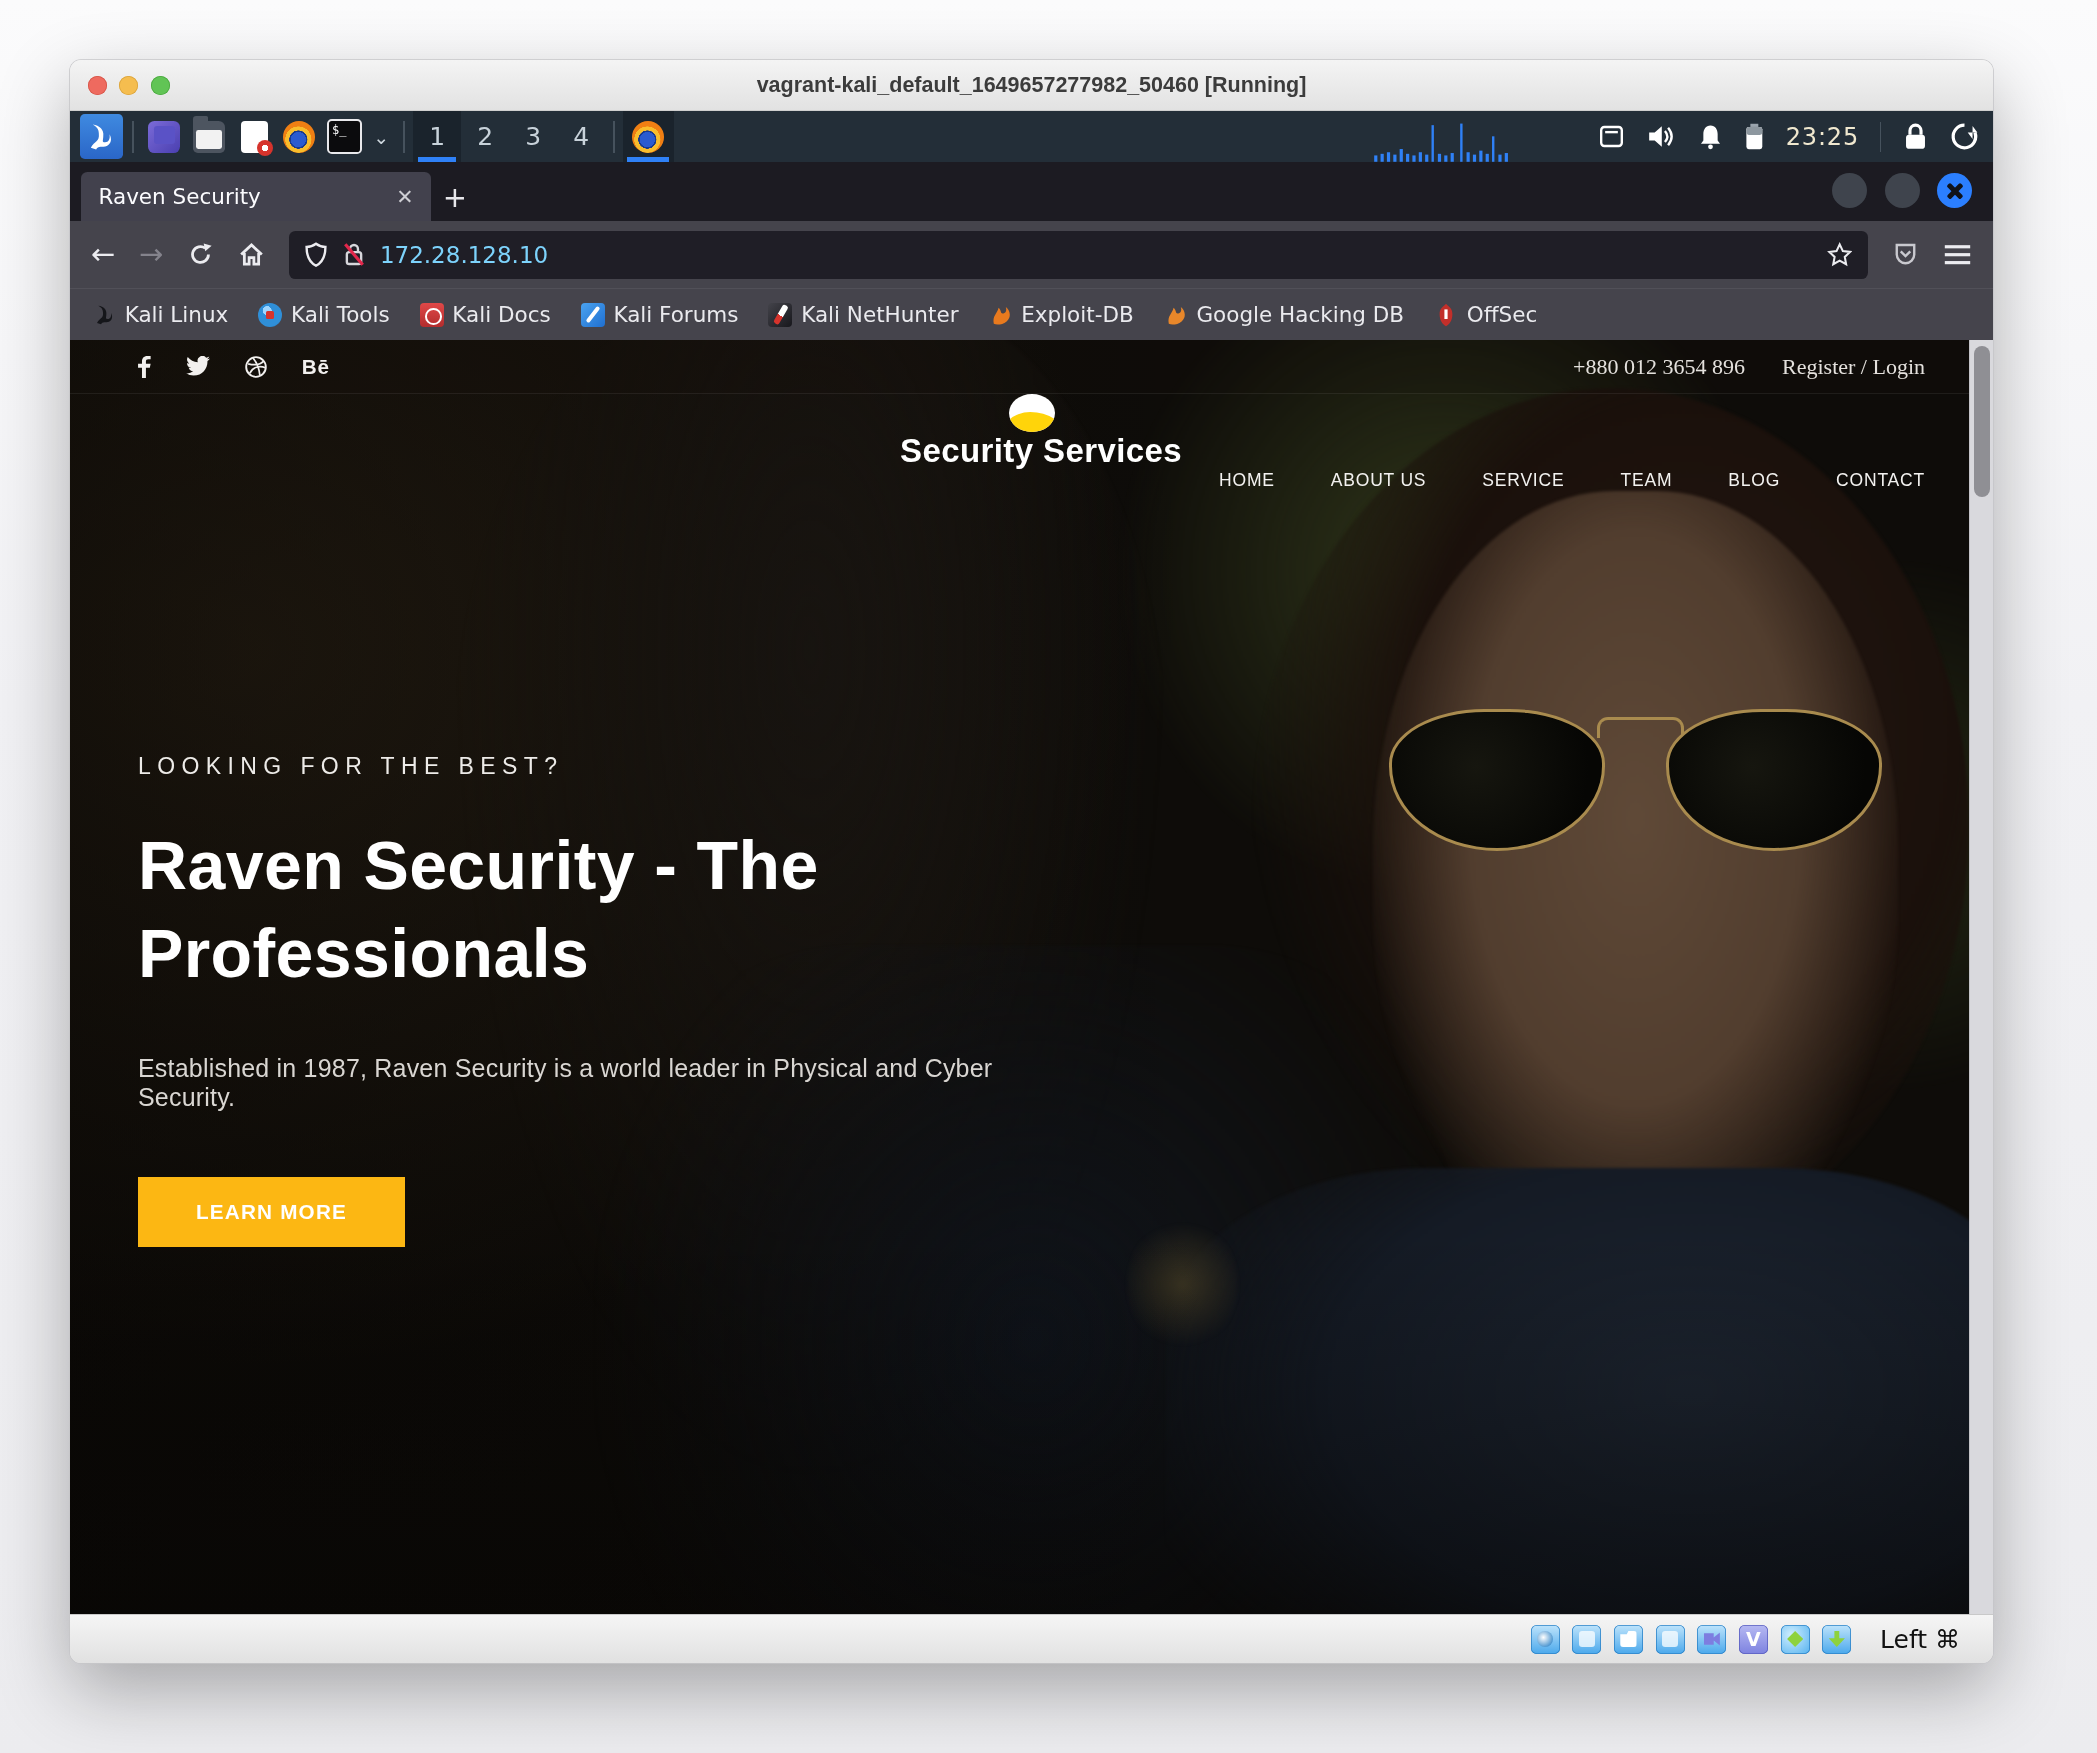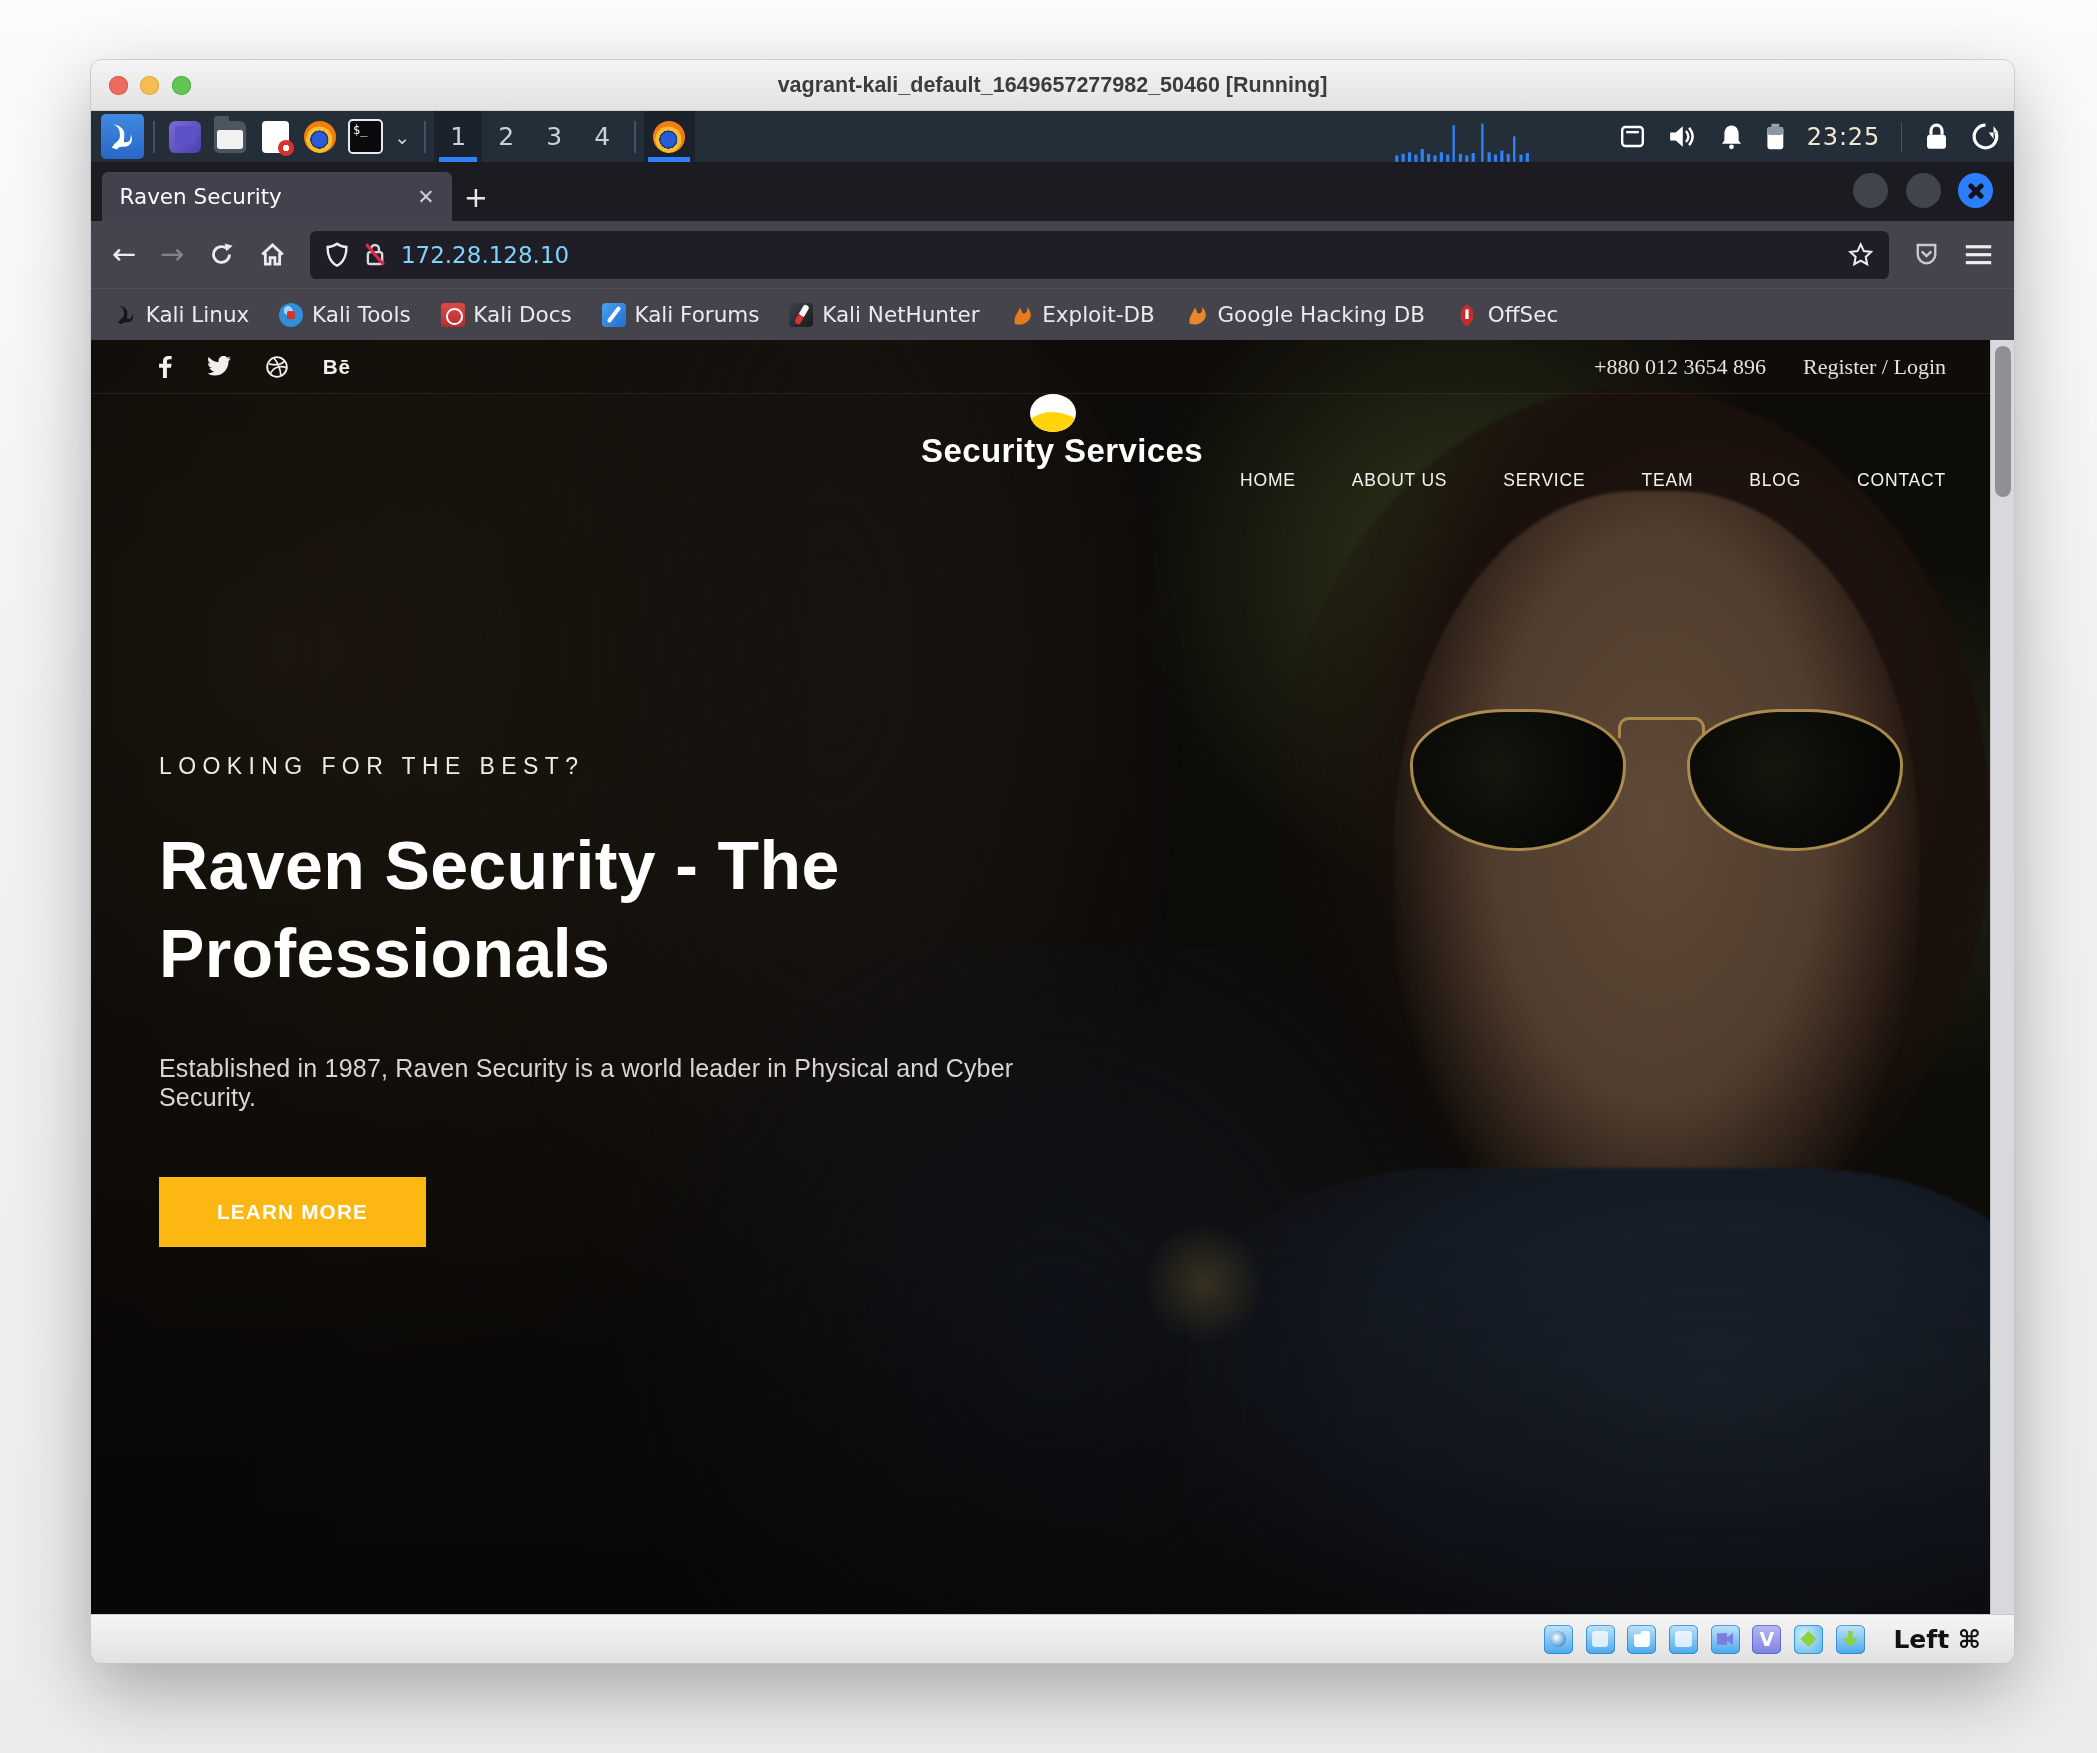--- a/index.html
+++ b/index.html
@@ -1,21 +1,21 @@
 <!DOCTYPE html>
 <html style="font-size:12.7px"><head>
 <meta charset="utf-8">
 <style>
   html,body{margin:0;padding:0;width:2097px;height:1754px;overflow:hidden;
     background:linear-gradient(180deg,#fbfbfc 0%,#f1f1f4 40%,#ececef 100%);
     font-family:"DejaVu Sans",sans-serif;}
   *{box-sizing:border-box;}
 
   
-  .vm{position:absolute;left:91px;top:60px;width:1923px;height:1603px;border-radius:11px;
+  .vm{position:absolute;left:70px;top:60px;width:1923px;height:1603px;border-radius:11px;
     background:#ececec;box-shadow:0 0 0 0.8px #c6c6c9,0 27px 72px rgba(0,0,0,.30);
     overflow:hidden;display:flex;flex-direction:column;}
 
   
   .titlebar{height:51px;background:linear-gradient(#f4f4f4,#e2e2e2);position:relative;
     display:flex;align-items:center;justify-content:center;border-bottom:0.8px solid #cfcfcf;flex:0 0 auto;}
   .lights{position:absolute;left:17.5px;top:0;height:100%;display:flex;align-items:center;gap:12.7px;}
   .light{width:19px;height:19px;border-radius:50%;}
   .light.red{background:#ee6a5f;box-shadow:inset 0 0 0 0.8px #d55548;}
   .light.yellow{background:#f5bd4f;box-shadow:inset 0 0 0 0.8px #d9a33c;}
@@ -144,21 +144,21 @@
   .sic{width:29px;height:29px;border-radius:5.6px;background:linear-gradient(#bfe4fb,#4aa8ec);box-shadow:inset 0 0 0 0.8px #2e84c8;position:relative;}
   .sic::after{content:"";position:absolute;inset:6.4px;background:rgba(255,255,255,.75);border-radius:3.2px;}
   .sic.disk::after{border-radius:50%;background:radial-gradient(circle at 40% 40%,#fff,#2e84c8 85%);}
   .sic.folder::after{background:#fff;clip-path:polygon(0 20%,40% 20%,50% 0,100% 0,100% 100%,0 100%);}
   .sic.cam::after{clip-path:polygon(0 15%,62% 15%,62% 40%,100% 10%,100% 90%,62% 60%,62% 85%,0 85%);background:#7d7de0;}
   .sic.vchip{background:linear-gradient(#b6b9f2,#7d82e0);box-shadow:inset 0 0 0 0.8px #5a5fc0;}
   .sic.vchip::after{content:"V";inset:0;background:transparent;color:#fff;font-weight:bold;font-size:19px;line-height:29px;text-align:center;}
   .sic.mouse{background:radial-gradient(circle at 35% 35%,#cfeefe,#53b1ef);}
   .sic.mouse::after{background:#8ed23e;clip-path:polygon(50% 0,100% 50%,50% 100%,0 50%);}
   .sic.kb::after{background:#8ed23e;clip-path:polygon(35% 0,65% 0,65% 45%,100% 45%,50% 100%,0 45%,35% 45%);}
-  .hostkey{font-size:25px;color:#111;margin-left:16px;font-weight:bold;}
+  .hostkey{font-size:25px;color:#111;margin-left:16px;}
 </style>
 </head>
 <body>
 
 <div class="vm">
 
   <div class="titlebar">
     <div class="lights">
       <span class="light red"></span>
       <span class="light yellow"></span>

